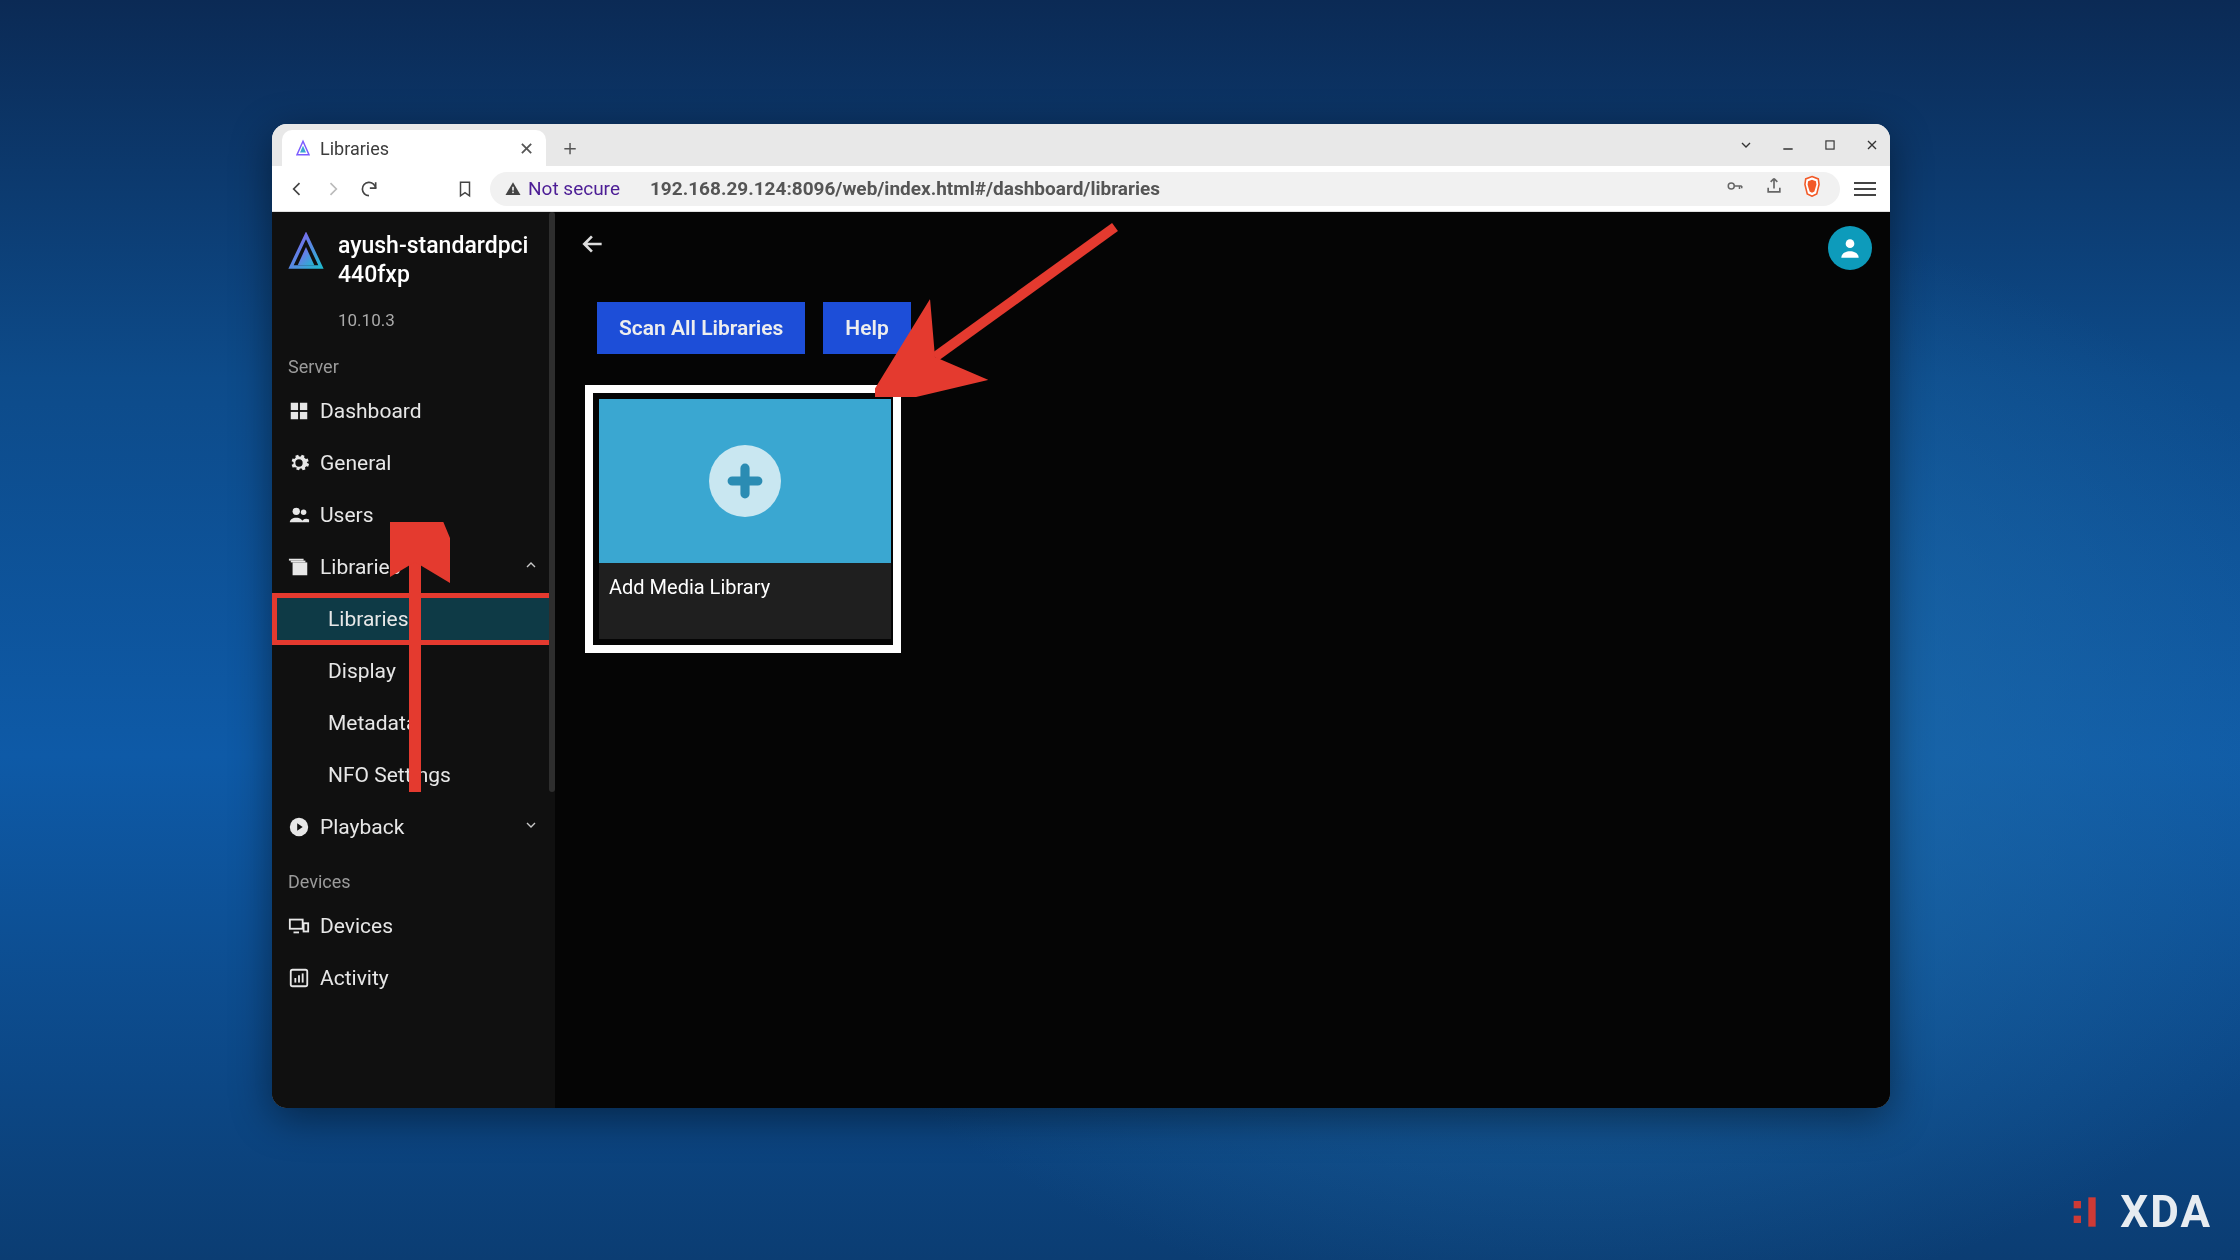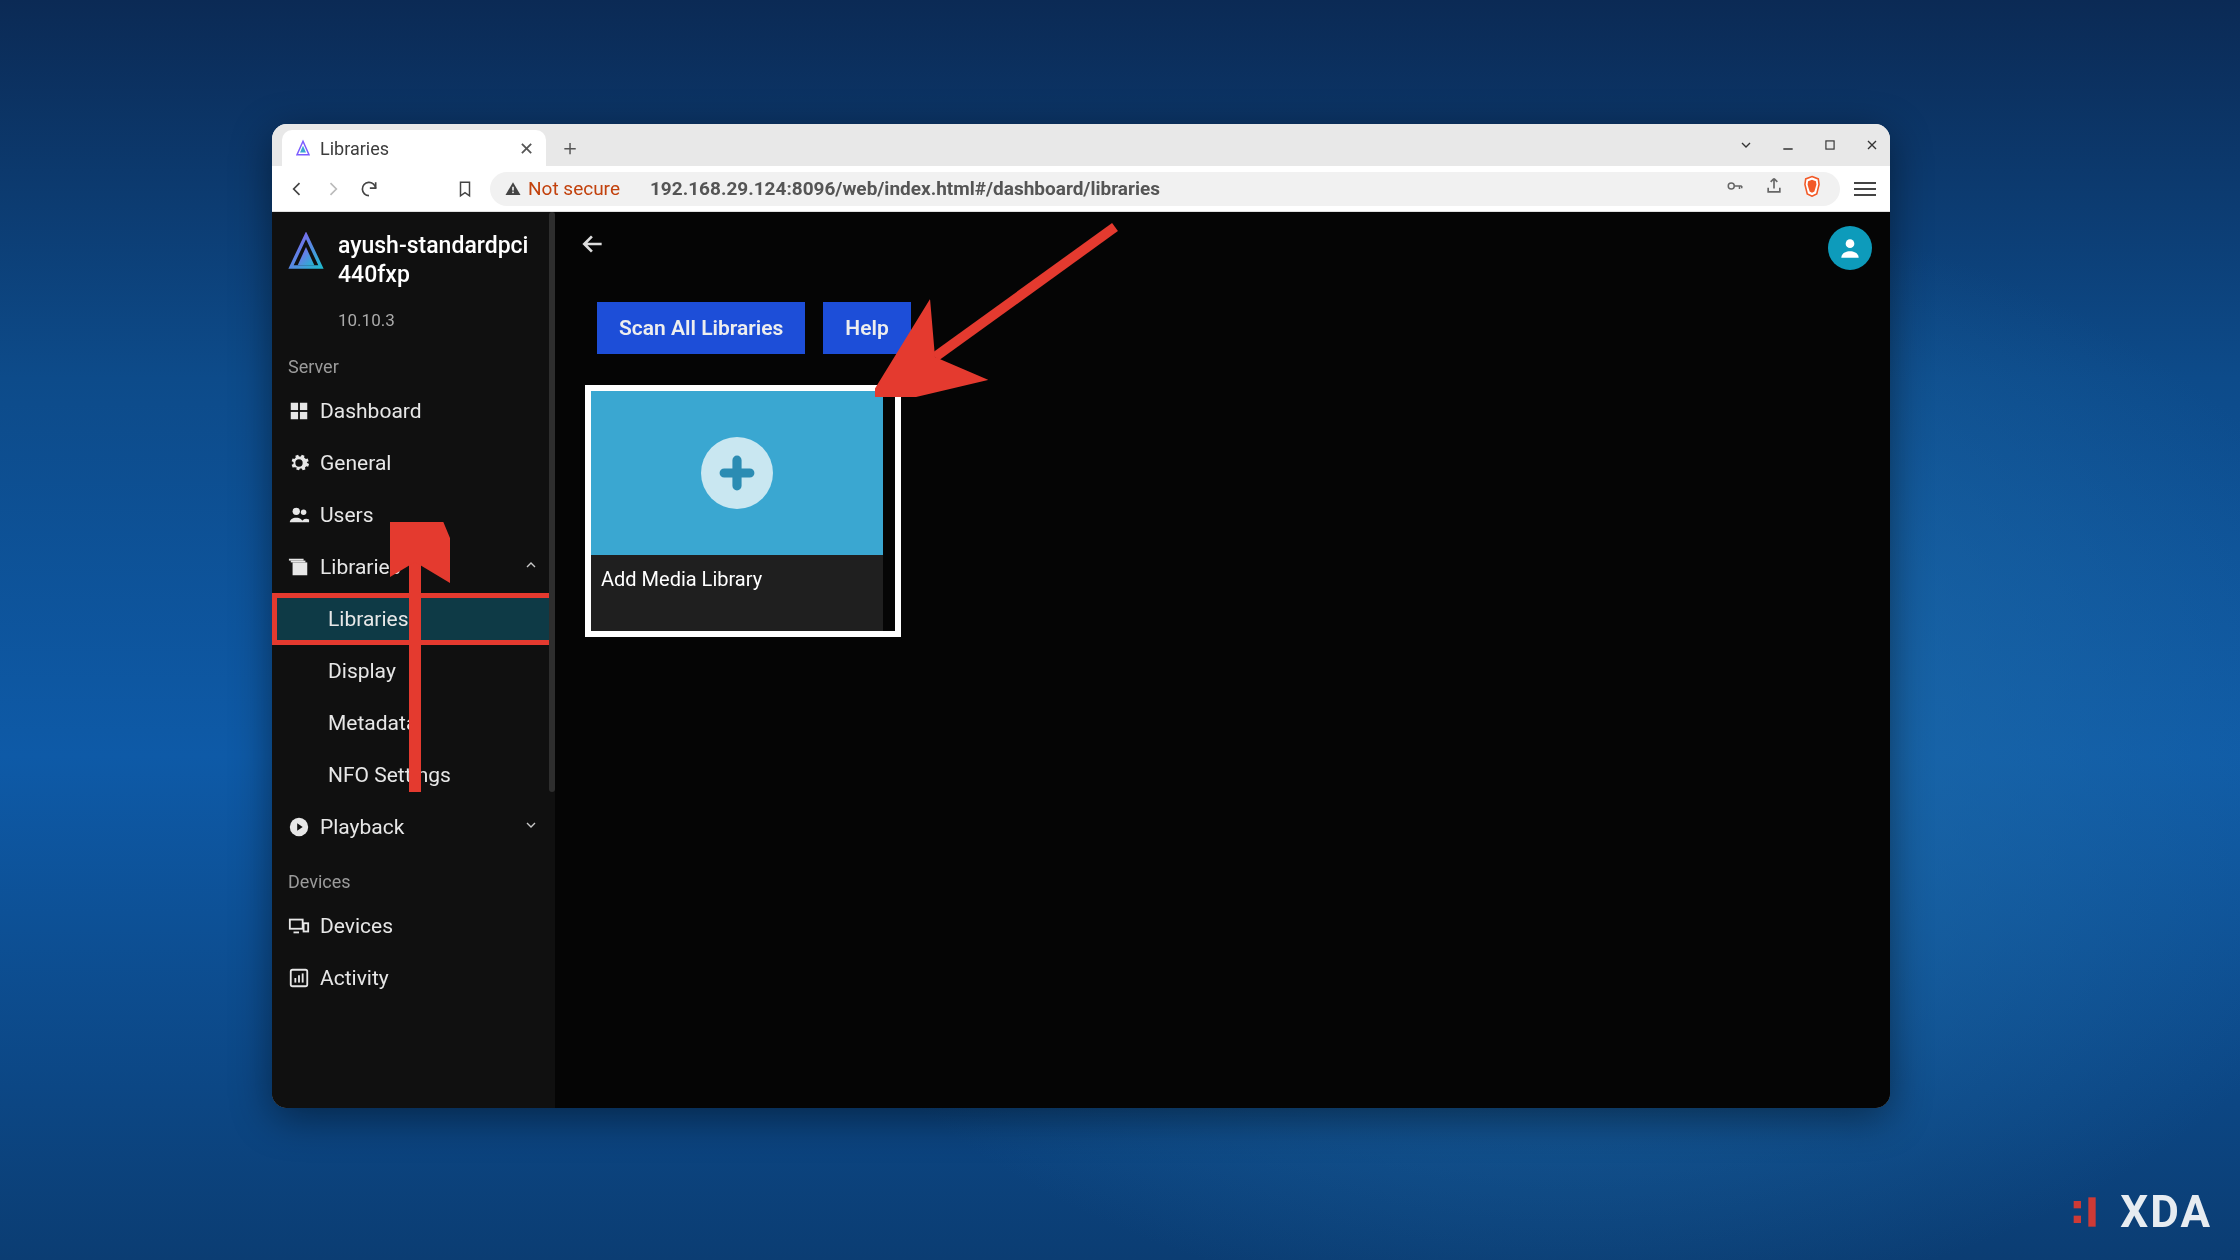--- a/index.html
+++ b/index.html
@@ -66,21 +66,21 @@
     font-size:19px;
   }
   .navbtn { width:22px;height:22px;display:flex;align-items:center;justify-content:center;color:#444; }
   .navbtn.disabled { color:#bbb; }
   .bookmark { margin-left:auto; }
   .urlbox {
     flex:1; height:34px; background:#f1f1f1; border-radius:17px;
     display:flex; align-items:center; gap:10px; padding:0 14px;
     color:#3a3a3a;
   }
-  .urlbox .security { display:flex;align-items:center;gap:6px;color:#c2410c; }
+  .urlbox .security { display:flex;align-items:center;gap:6px;color:#4c1d95; }
   .urlbox .url { color:#555; }
   .urlbox .spacer { flex:1; }
   .urlbox .righticon { color:#666; padding:0 4px; }
   .brave-shield { width:20px; height:22px; }
   .hamburger { width:22px;height:22px;display:flex;flex-direction:column;justify-content:center;gap:4px; }
   .hamburger span { display:block;height:2px;background:#444;width:100%; }
 
   
   .app {
     flex:1; background:#000;
@@ -139,21 +139,22 @@
 
   .btnrow { display:flex; gap:18px; margin-top:44px; margin-left:18px; }
   .jbtn {
     background:#1d4ed8; color:#eee; font-weight:600;
     font-size:21px; padding:14px 22px;
   }
 
   
   .card-wrap { margin-top:28px; margin-left:6px; position:relative; width:316px; }
   .card-border {
-    border:6px solid #ffffff;
+    border:8px solid #ffffff;
+    padding:6px;
     margin-top:31px;
   }
   .card {
     width:292px;
     display:flex;flex-direction:column;
   }
   .card-top {
     height:164px;
     background:#3aa7d1;
     display:flex;align-items:center;justify-content:center;

